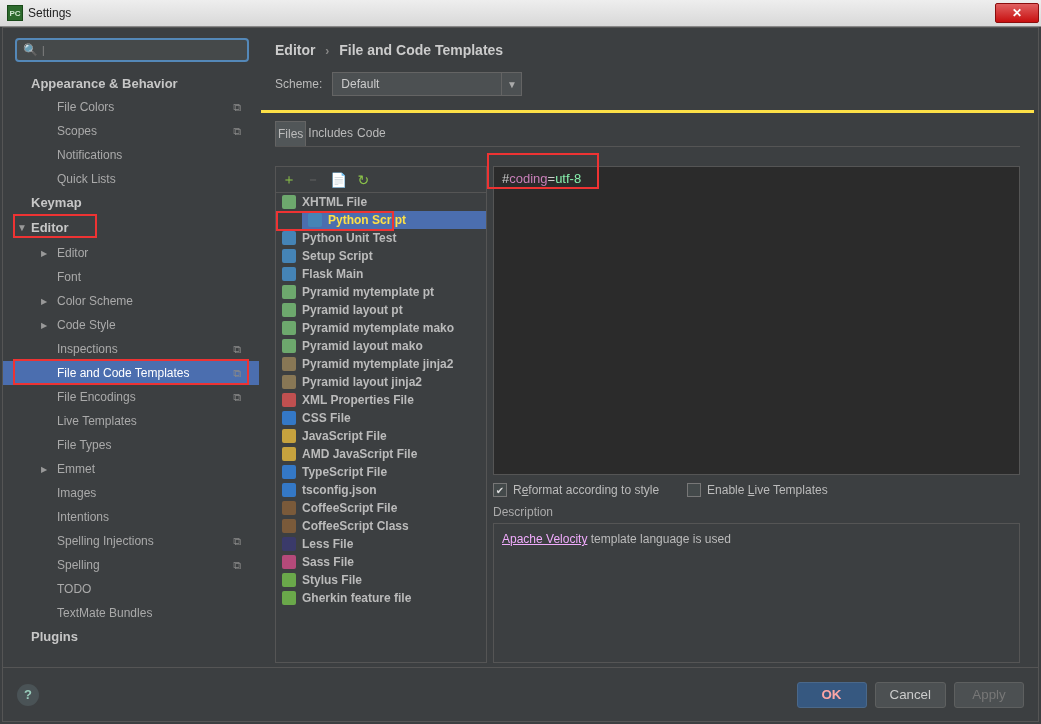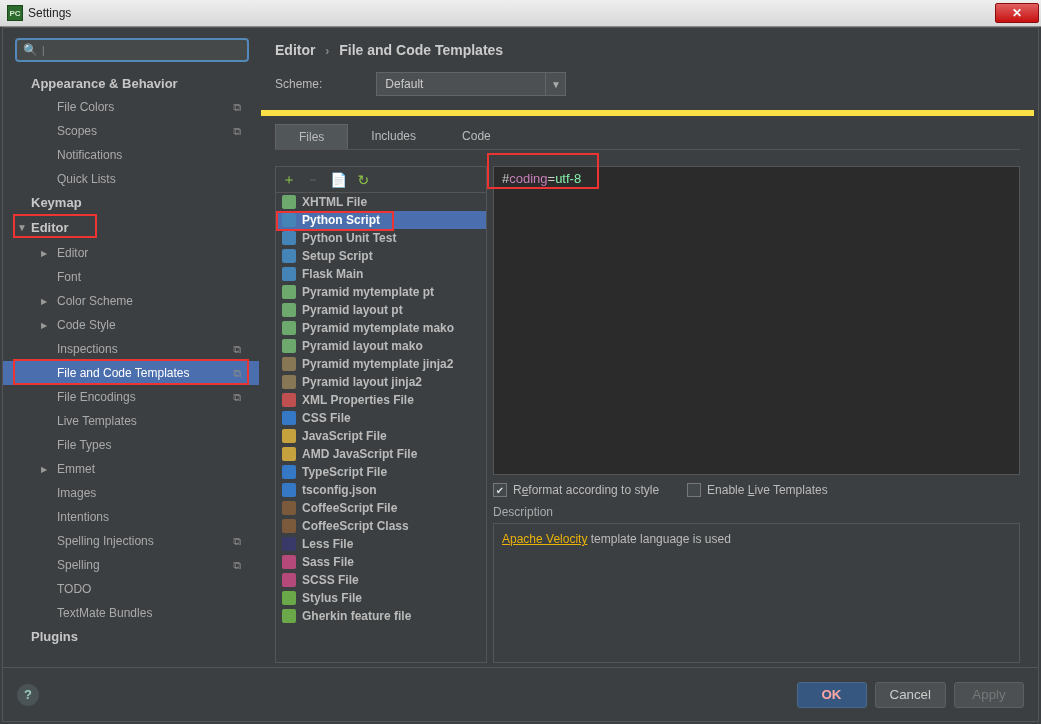--- a/index.html
+++ b/index.html
@@ -29,58 +29,58 @@
 .sub.selected { background: #4b6eaf; color: #fff; }
 .copy-icon { position: absolute; right: 18px; color: #888; font-size: 11px; }
 
 .red-box { border: 2px solid #e33; }
 
 .main { position: absolute; left: 258px; right: 4px; top: 4px; bottom: 54px; }
 
 .breadcrumb { padding: 10px 14px 6px; font-size: 14px; font-weight: bold; color: #ccc; }
 .breadcrumb .sep { color: #888; margin: 0 6px; font-size: 12px; }
 
-.scheme-row { display: flex; align-items: center; padding: 8px 14px 14px; gap: 10px; border-bottom: 6px solid #fde047; }
-.scheme-select { width: 190px; height: 24px; background: #4c5052; border: 1px solid #646464; display: flex; align-items: center; padding: 0 8px; color: #ccc; position: relative; margin-left: 44px; }
+.scheme-row { display: flex; align-items: center; padding: 8px 14px 14px; gap: 10px; border-bottom: 3px solid #fde047; }
+.scheme-select { width: 190px; height: 24px; background: #4c5052; border: 1px solid #646464; display: flex; align-items: center; padding: 0 8px; color: #ccc; position: relative; }
 .scheme-select .dd { position: absolute; right: 0; top: 0; bottom: 0; width: 20px; border-left: 1px solid #646464; display: flex; align-items: center; justify-content: center; color: #aaa; font-size: 10px; }
 
 .tabs { display: flex; border-bottom: 1px solid #555; margin: 8px 14px 0; }
-.tab { padding: 5px 23px; color: #bbb; cursor: pointer; }
+.tab { padding: 5px 2px; color: #bbb; cursor: pointer; }
 .tab.active { background: #515658; border: 1px solid #646464; border-bottom: none; }
 
 .content-area { position: absolute; left: 14px; right: 14px; top: 134px; bottom: 4px; display: flex; gap: 6px; }
 
 .template-panel { width: 212px; background: #3c3f41; display: flex; flex-direction: column; border: 1px solid #555; }
 .tpl-toolbar { height: 26px; display: flex; align-items: center; gap: 10px; padding: 0 6px; border-bottom: 1px solid #555; }
 .tpl-toolbar .tb-icon { color: #8a8; font-size: 14px; cursor: pointer; }
 .tpl-toolbar .tb-icon.dim { color: #666; }
 .tpl-list { flex: 1; overflow-y: auto; }
 .tpl-list::-webkit-scrollbar { width: 10px; }
 .tpl-list::-webkit-scrollbar-thumb { background: #5a5a5a; border-radius: 3px; }
 .tpl-item { padding: 2px 6px; display: flex; align-items: center; gap: 6px; cursor: pointer; color: #bbb; font-weight: bold; font-size: 12px; white-space: nowrap; }
-.tpl-item.selected { background: #4b6eaf; color: #ffffff; }
+.tpl-item.selected { background: #4b6eaf; color: #fde047; margin-left: 26px; }
 .file-icon { width: 14px; height: 14px; flex-shrink: 0; border-radius: 2px; display: flex; align-items: center; justify-content: center; font-size: 7px; color: #fff; font-weight: bold; }
 
 .editor-panel { flex: 1; display: flex; flex-direction: column; gap: 8px; }
 .code-editor { flex: 1; background: #2b2b2b; border: 1px solid #555; padding: 4px 8px; font-family: Consolas, monospace; font-size: 13px; position: relative; }
 .code-line .code-hash { color: #ccc; }
 .code-line .code-key { color: #c97fb9; }
 .code-line .code-eq { color: #ccc; }
 .code-line .code-val { color: #86efac; }
 
 .editor-red-box { position: absolute; left: -7px; top: -14px; width: 112px; height: 36px; border: 2px solid #e33; pointer-events: none; }
 
 .chk-row { display: flex; align-items: center; gap: 28px; }
 .chk { display: flex; align-items: center; gap: 6px; cursor: pointer; }
 .chk-box { width: 14px; height: 14px; border: 1px solid #777; background: #43494a; display: flex; align-items: center; justify-content: center; color: #ddd; font-size: 10px; }
 
 .desc-sec { }
 .desc-label { color: #aaa; margin-bottom: 4px; }
 .desc-box { border: 1px solid #555; background: #3c3f41; padding: 8px; height: 140px; }
-.desc-box a { color: #eab308; text-decoration: underline; }
+.desc-box a { color: #f0abfc; text-decoration: underline; }
 
 .footer { position: absolute; left: 0; right: 0; bottom: 0; height: 54px; border-top: 1px solid #555; display: flex; align-items: center; padding: 0 14px; gap: 8px; }
 .help-btn { width: 22px; height: 22px; border-radius: 11px; background: #4a5356; color: #9cb; display: flex; align-items: center; justify-content: center; font-weight: bold; font-size: 13px; cursor: pointer; }
 .footer .spacer { flex: 1; }
 .btn { min-width: 70px; height: 26px; border: 1px solid #5e6060; background: #4c5052; color: #ccc; border-radius: 3px; cursor: pointer; padding: 0 14px; }
 .btn.primary { background: #365880; border-color: #4a688a; color: #fca5a5; font-weight: bold; }
 .btn.disabled { color: #777; }
 
 .underline-char { text-decoration: underline; }
 </style>
@@ -332,24 +332,20 @@
             </div>
             <div class="tpl-item">
               <div class="file-icon" style="background: rgb(58, 58, 106);"></div>
               <span>Less File</span>
             </div>
             <div class="tpl-item">
               <div class="file-icon" style="background: rgb(181, 74, 122);"></div>
               <span>Sass File</span>
             </div>
             <div class="tpl-item">
-              <div class="file-icon" style="background: rgb(181, 74, 122);"></div>
-              <span>SCSS File</span>
-            </div>
-            <div class="tpl-item">
               <div class="file-icon" style="background: rgb(106, 168, 74);"></div>
               <span>Stylus File</span>
             </div>
             <div class="tpl-item">
               <div class="file-icon" style="background: rgb(106, 168, 74);"></div>
               <span>Gherkin feature file</span>
             </div>
           </div>
       </div>
 

